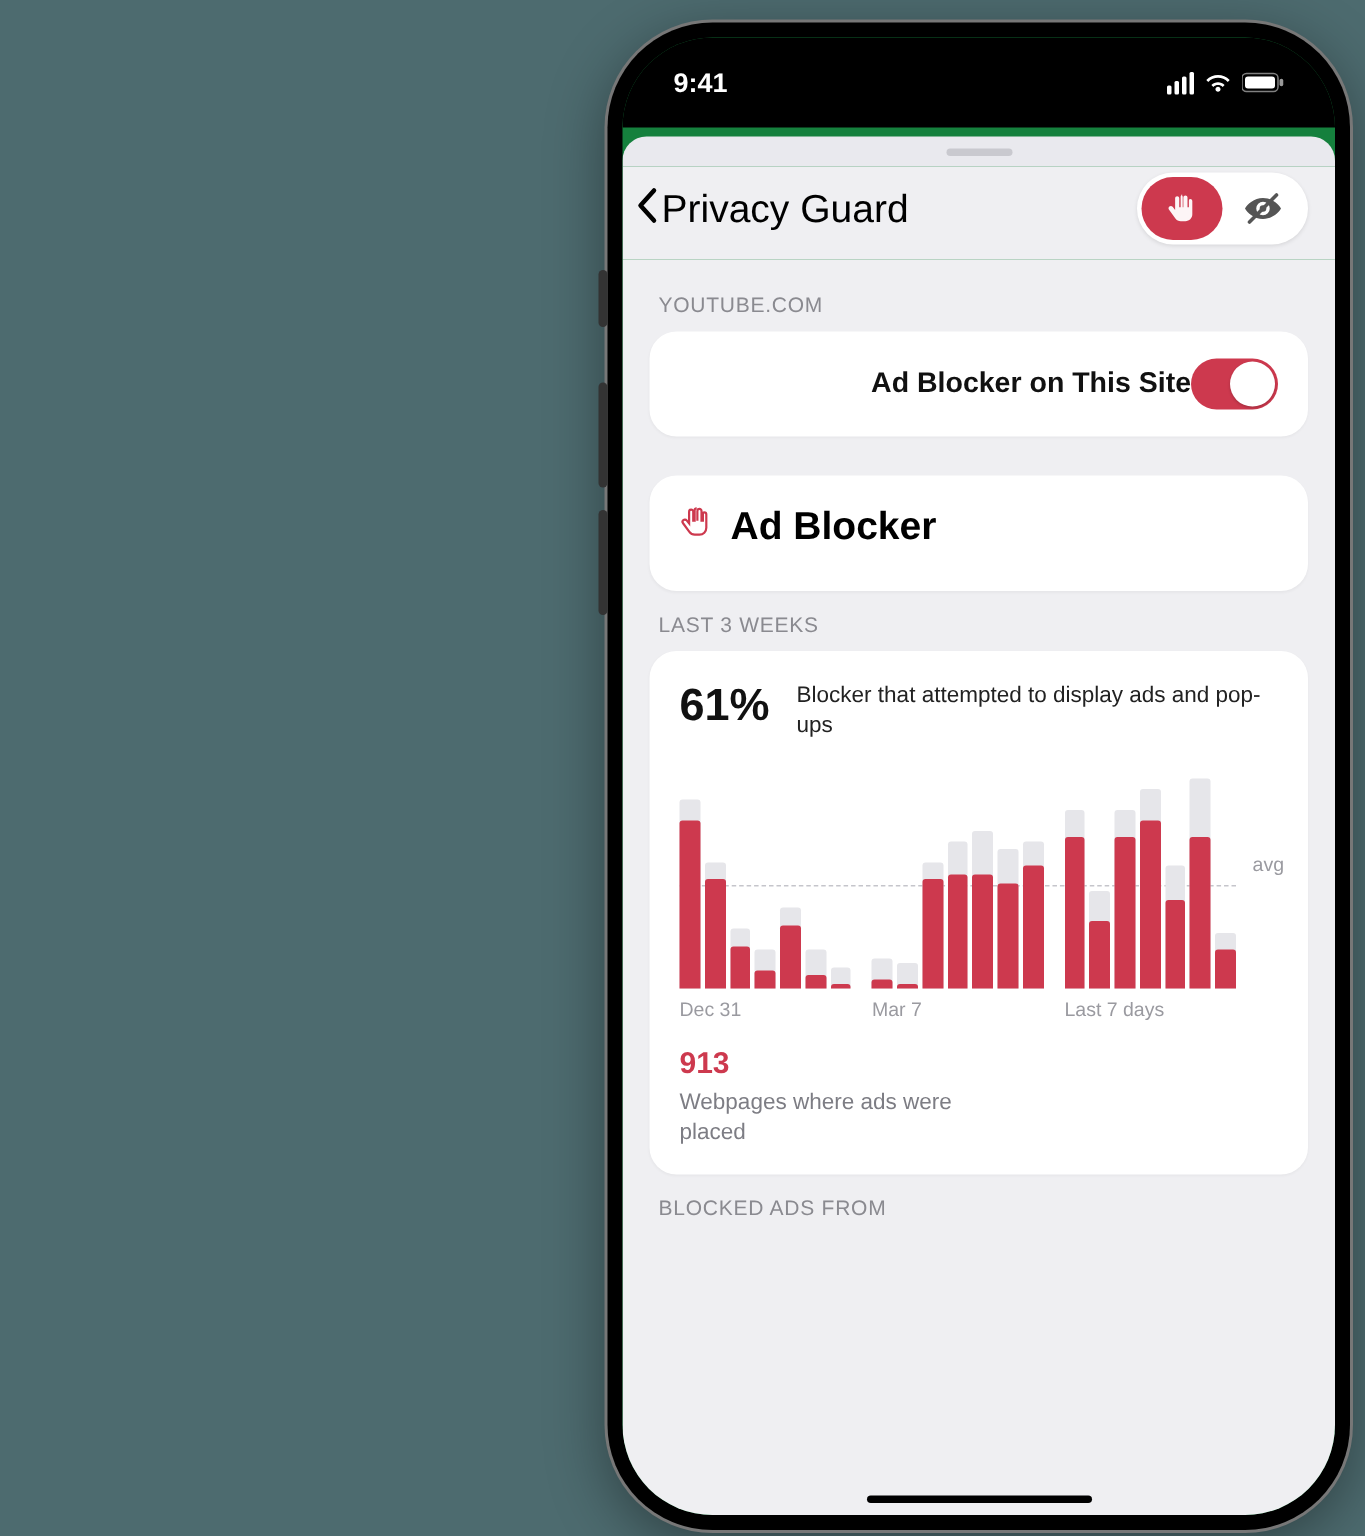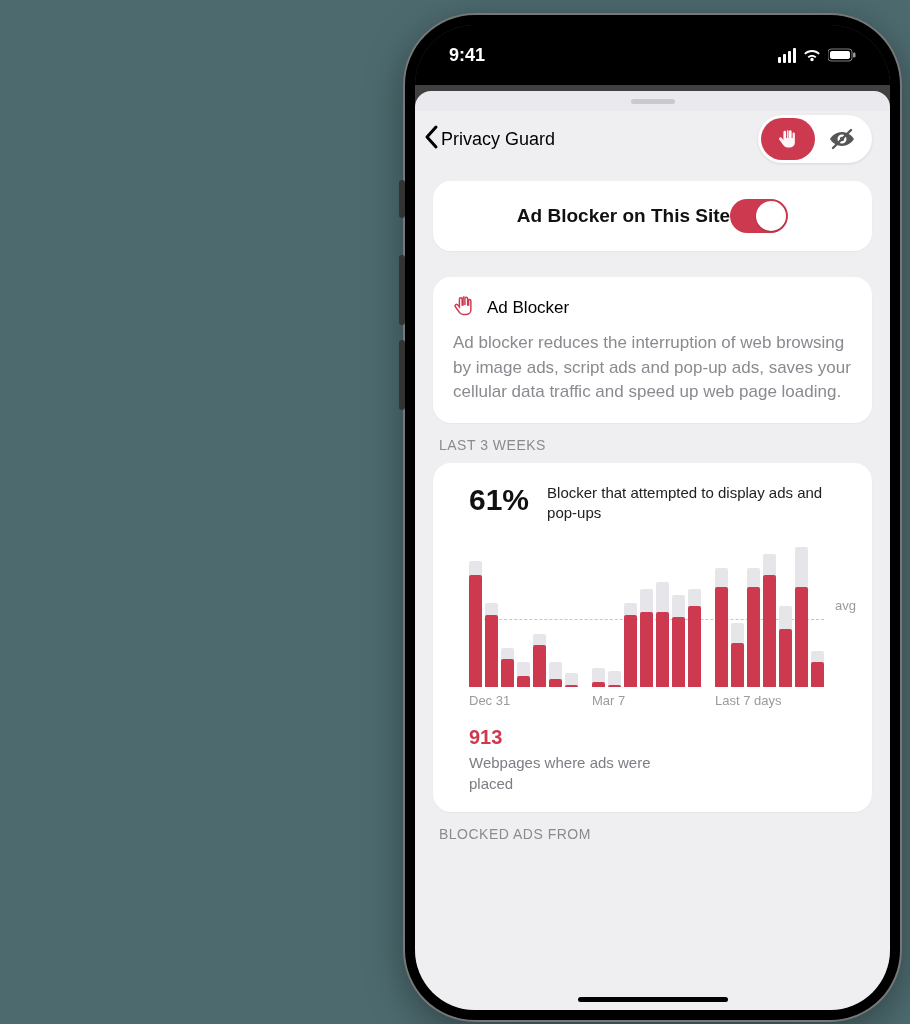--- a/index.html
+++ b/index.html
@@ -33,21 +33,21 @@
   
   .side-btn { position:absolute; background:#333; border-radius:4px; }
   .side-btn.sl1 { left:-6px; top:165px; width:6px; height:38px; }
   .side-btn.sl2 { left:-6px; top:240px; width:6px; height:70px; }
   .side-btn.sl3 { left:-6px; top:325px; width:6px; height:70px; }
 
   .screen {
     width: 100%;
     height: 100%;
     border-radius: 60px;
-    background: #404040;
+    background: #15803d;
     overflow: hidden;
     position: relative;
   }
 
   
   .statusbar {
     height: 60px;
     background: #000;
     color: #fff;
     display: flex;
@@ -82,21 +82,21 @@
   }
   .sheet-handle { width:44px; height:5px; background:#c9c9cf; border-radius:3px; }
 
   .topnav {
     display:flex; align-items:center; justify-content:space-between;
     padding: 4px 18px 10px 8px;
     background: #efeff2;
   }
   .back {
     display:flex; align-items:center; gap:0px;
-    font-size:18px; color:#000;
+    font-size:26px; color:#000;
     font-weight:400;
   }
   .back .chev { font-size:28px; line-height:1; }
 
   .seg {
     display:flex; align-items:center;
     background:#fff; border-radius:28px;
     padding:3px;
     box-shadow: 0 1px 3px rgba(0,0,0,.1);
   }
@@ -119,40 +119,40 @@
     margin: 14px 6px 10px 6px;
     text-transform: uppercase;
   }
 
   .card {
     background:#fff; border-radius:18px;
     padding:18px 20px;
     box-shadow: 0 1px 2px rgba(0,0,0,.04);
   }
   .row-card {
-    display:flex; align-items:center; justify-content:center;
+    display:flex; align-items:center; justify-content:flex-end;
   }
   .row-card .title { font-size:19px; font-weight:700; color:#111; }
 
   .switch {
     width:58px; height:34px; border-radius:17px;
     background:#cd394e; position:relative;
   }
   .switch .knob {
     position:absolute; top:2px; right:2px;
     width:30px; height:30px; border-radius:50%;
     background:#fff; box-shadow:0 1px 2px rgba(0,0,0,.2);
   }
 
   .info-card { margin-top: 26px; }
   .info-head { display:flex; align-items:center; gap:12px; margin-bottom:10px; }
-  .info-head .lbl { font-size:17px; font-weight:400; }
+  .info-head .lbl { font-size:26px; font-weight:700; }
   .info-desc { font-size:17px; color:#8a8a90; line-height:1.45; }
 
-  .stats-card { margin-top:10px; padding:20px 20px 18px 36px;border-radius:18px; }
+  .stats-card { margin-top:10px; padding:20px 20px 18px 20px;border-radius:18px; }
   .stats-head { display:flex; align-items:flex-start; gap:18px; margin-bottom:14px; }
   .pct { font-size:30px; font-weight:800; color:#111; }
   .pct-sub { font-size:15px; color:#222; line-height:1.35; flex:1; }
 
   .chart {
     position:relative;
     height:150px;
     display:flex; align-items:flex-end;
     gap:14px;
     padding-right:28px;
@@ -249,39 +249,39 @@
                 <path stroke="#555" stroke-width="2.4" stroke-linecap="round" d="M4 20 22 2"></path>
                 <path stroke="#fff" stroke-width="2.4" stroke-linecap="round" d="M3 19 21 1" opacity=".0"></path>
               </svg>
           </span>
         </div>
       </div>
     </div>
 
     <div class="content">
 
+      <div class="section-label">YOUTUBE.COM</div>
 
       <div class="card row-card">
         <span class="title">Ad Blocker on This Site</span>
         <div class="switch">
           <div class="knob"></div>
         </div>
       </div>
 
       <div class="card info-card">
         <div class="info-head">
           <span>
             <svg width="22" height="22" viewBox="0 0 24 24">
                 <path fill="#cd394e" d="M12.5 2c-.8 0-1.5.7-1.5 1.5V11h-1V4.5C10 3.7 9.3 3 8.5 3S7 3.7 7 4.5V13l-1.8-2.2c-.6-.7-1.7-.8-2.4-.2-.7.6-.8 1.6-.2 2.3l4.6 6.3c.9 1.2 2.3 2 3.9 2h3.4c2.8 0 5-2.2 5-5V6.5c0-.8-.7-1.5-1.5-1.5S17 5.7 17 6.5V11h-1V4c0-.8-.7-1.5-1.5-1.5S13 3.2 13 4v7h-.5V3.5c0-.8-.7-1.5-1.5-1.5z" fill-opacity="0"></path>
                 <path stroke="#cd394e" stroke-width="1.6" fill="none" d="M12.5 2c-.8 0-1.5.7-1.5 1.5V11h-1V4.5C10 3.7 9.3 3 8.5 3S7 3.7 7 4.5V13l-1.8-2.2c-.6-.7-1.7-.8-2.4-.2-.7.6-.8 1.6-.2 2.3l4.6 6.3c.9 1.2 2.3 2 3.9 2h3.4c2.8 0 5-2.2 5-5V6.5c0-.8-.7-1.5-1.5-1.5S17 5.7 17 6.5V11h-1V4c0-.8-.7-1.5-1.5-1.5S13 3.2 13 4v7"></path>
               </svg>
           </span>
           <span class="lbl">Ad Blocker</span>
         </div>
-        <div class="info-desc">Ad blocker reduces the interruption of web browsing by image ads, script ads and pop-up ads, saves your cellular data traffic and speed up web page loading.</div>
       </div>
 
       <div class="section-label">LAST 3 WEEKS</div>
 
       <div class="card stats-card">
         <div class="stats-head">
           <div class="pct">61%</div>
           <div class="pct-sub">Blocker that attempted to display ads and pop-ups</div>
         </div>
 

